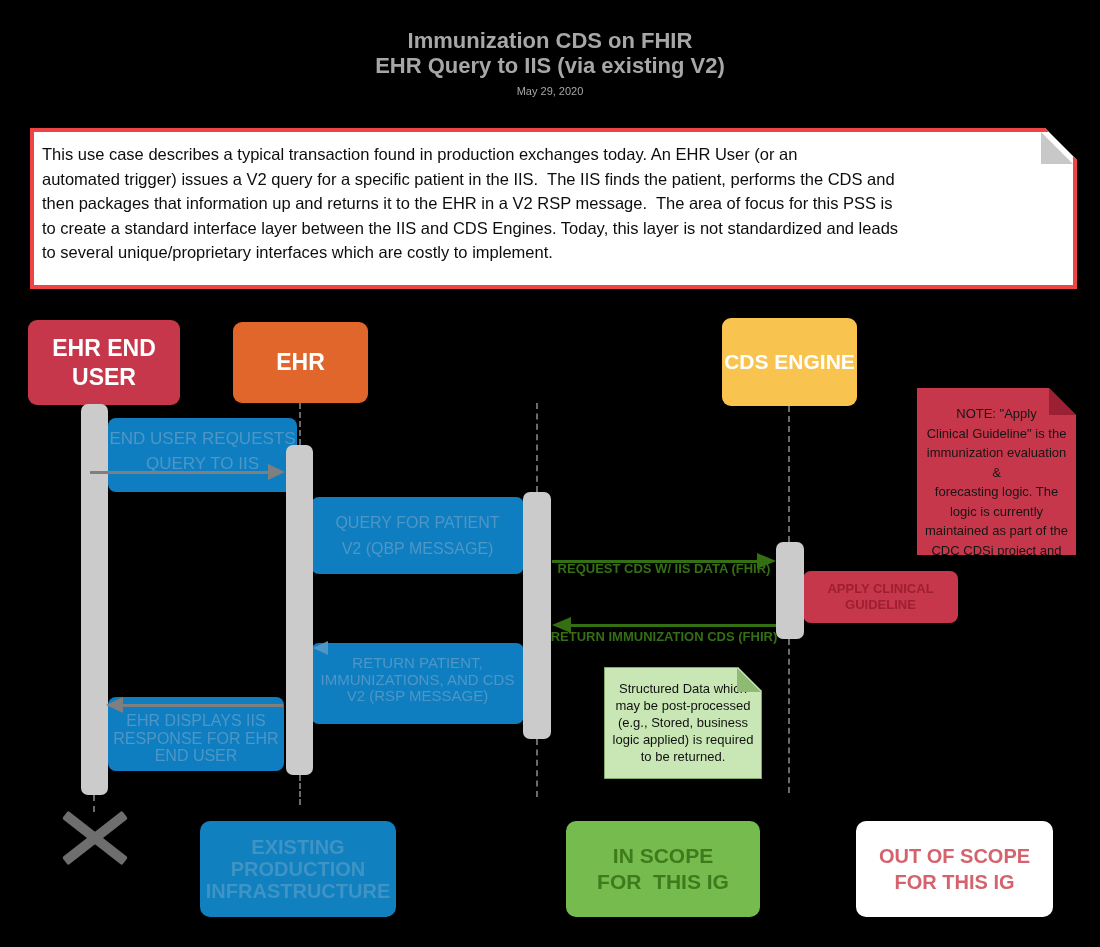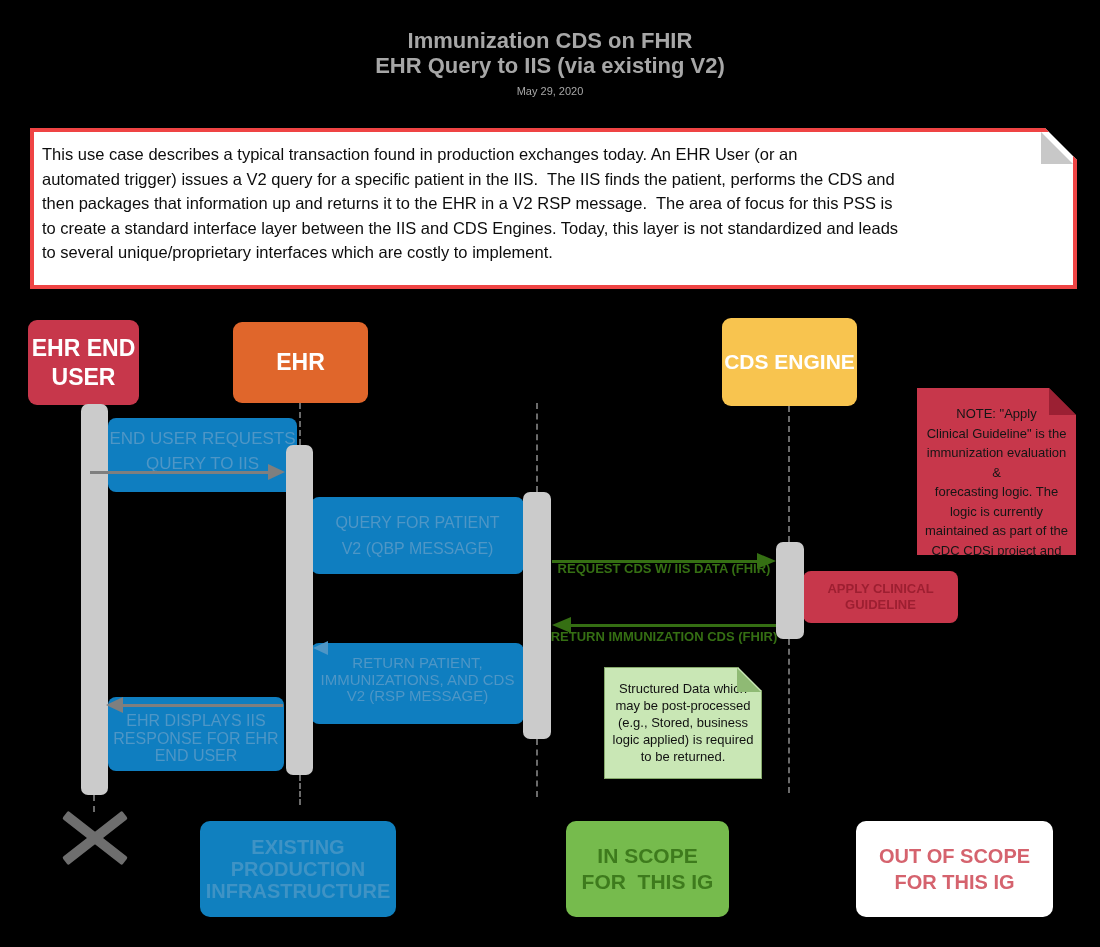--- a/index.html
+++ b/index.html
@@ -19,21 +19,21 @@
     clip-path:polygon(0 0, calc(100% - 32px) 0, 100% 32px, 100% 100%, 0 100%);
   }
   .fold{position:absolute;top:0;right:0;clip-path:polygon(0 0,100% 100%,0 100%);}
   #use-case-note .fold{width:32px;height:32px;background:#C8C8C8;}
   #use-case-text{
     padding:10px 8px 0 8px;font-size:16.5px;line-height:24.5px;color:#0d0d0d;white-space:pre-wrap;
   }
   
   .actor{position:absolute;border-radius:9px;color:#fff;font-weight:bold;display:flex;
          align-items:center;justify-content:center;text-align:center;white-space:pre-wrap;z-index:2;}
-  #actor-ehr-end-user{left:28px;top:320px;width:111px;height:85px;background:#C7374B;font-size:23px;line-height:29px;text-align:center;}
+  #actor-ehr-end-user{left:28px;top:320px;width:152px;height:85px;background:#C7374B;font-size:23px;line-height:29px;text-align:center;}
   #actor-ehr{left:233px;top:322px;width:135px;height:81px;background:#E0662B;font-size:23px;}
   #actor-iis{left:470px;top:322px;width:135px;height:81px;background:#F89C41;font-size:26px;}
   #actor-cds-engine{left:722px;top:318px;width:135px;height:88px;background:#F8C44F;font-size:21px;}
   
   .lifeline{position:absolute;width:0;border-left:2px dashed #6B6B6B;z-index:0;}
   #ll-enduser-tail{left:93px;top:795px;height:17px;}
   #ll-ehr-top{left:299px;top:403px;height:42px;}
   #ll-ehr-bot{left:299px;top:775px;height:30px;}
   #ll-iis-top{left:536px;top:403px;height:89px;}
   #ll-iis-bot{left:536px;top:739px;height:58px;}
@@ -81,21 +81,21 @@
   
   #structured-note{left:604px;top:667px;width:158px;height:112px;background:#C9E7B5;z-index:5;
                    border:1px solid #86A96B;box-sizing:border-box;
                    clip-path:polygon(0 0, calc(100% - 24px) 0, 100% 24px, 100% 100%, 0 100%);}
   #structured-note .fold{width:24px;height:24px;background:#8FBA74;}
   #structured-note-text{padding:12px 2px 0 2px;font-size:13px;line-height:17px;color:#111;text-align:center;white-space:pre-wrap;}
   
   .legend{position:absolute;top:821px;height:96px;border-radius:10px;display:flex;align-items:center;
           justify-content:center;font-weight:bold;text-align:center;white-space:pre-wrap;z-index:2;}
   #legend-existing{left:200px;width:196px;background:#1080BF;color:#3F93C5;font-size:20px;line-height:22px;}
-  #legend-in-scope{left:566px;width:163px;background:#76BB4D;color:#3E7B1D;font-size:21px;line-height:26px;}
+  #legend-in-scope{left:566px;width:194px;background:#76BB4D;color:#3E7B1D;font-size:21px;line-height:26px;}
   #legend-out-of-scope{left:856px;width:197px;background:#ffffff;color:#D5636E;font-size:20px;line-height:26px;}
   
   #x-marker{left:64px;top:811px;width:62px;height:54px;position:absolute;z-index:2;}
   .xbar{position:absolute;left:-7px;top:22px;width:76px;height:10px;background:#6E6E6E;border-radius:2px;}
   .xbar.a{transform:rotate(38deg);}
   .xbar.b{transform:rotate(-38deg);}
 </style>
 </head>
 <body>
 

